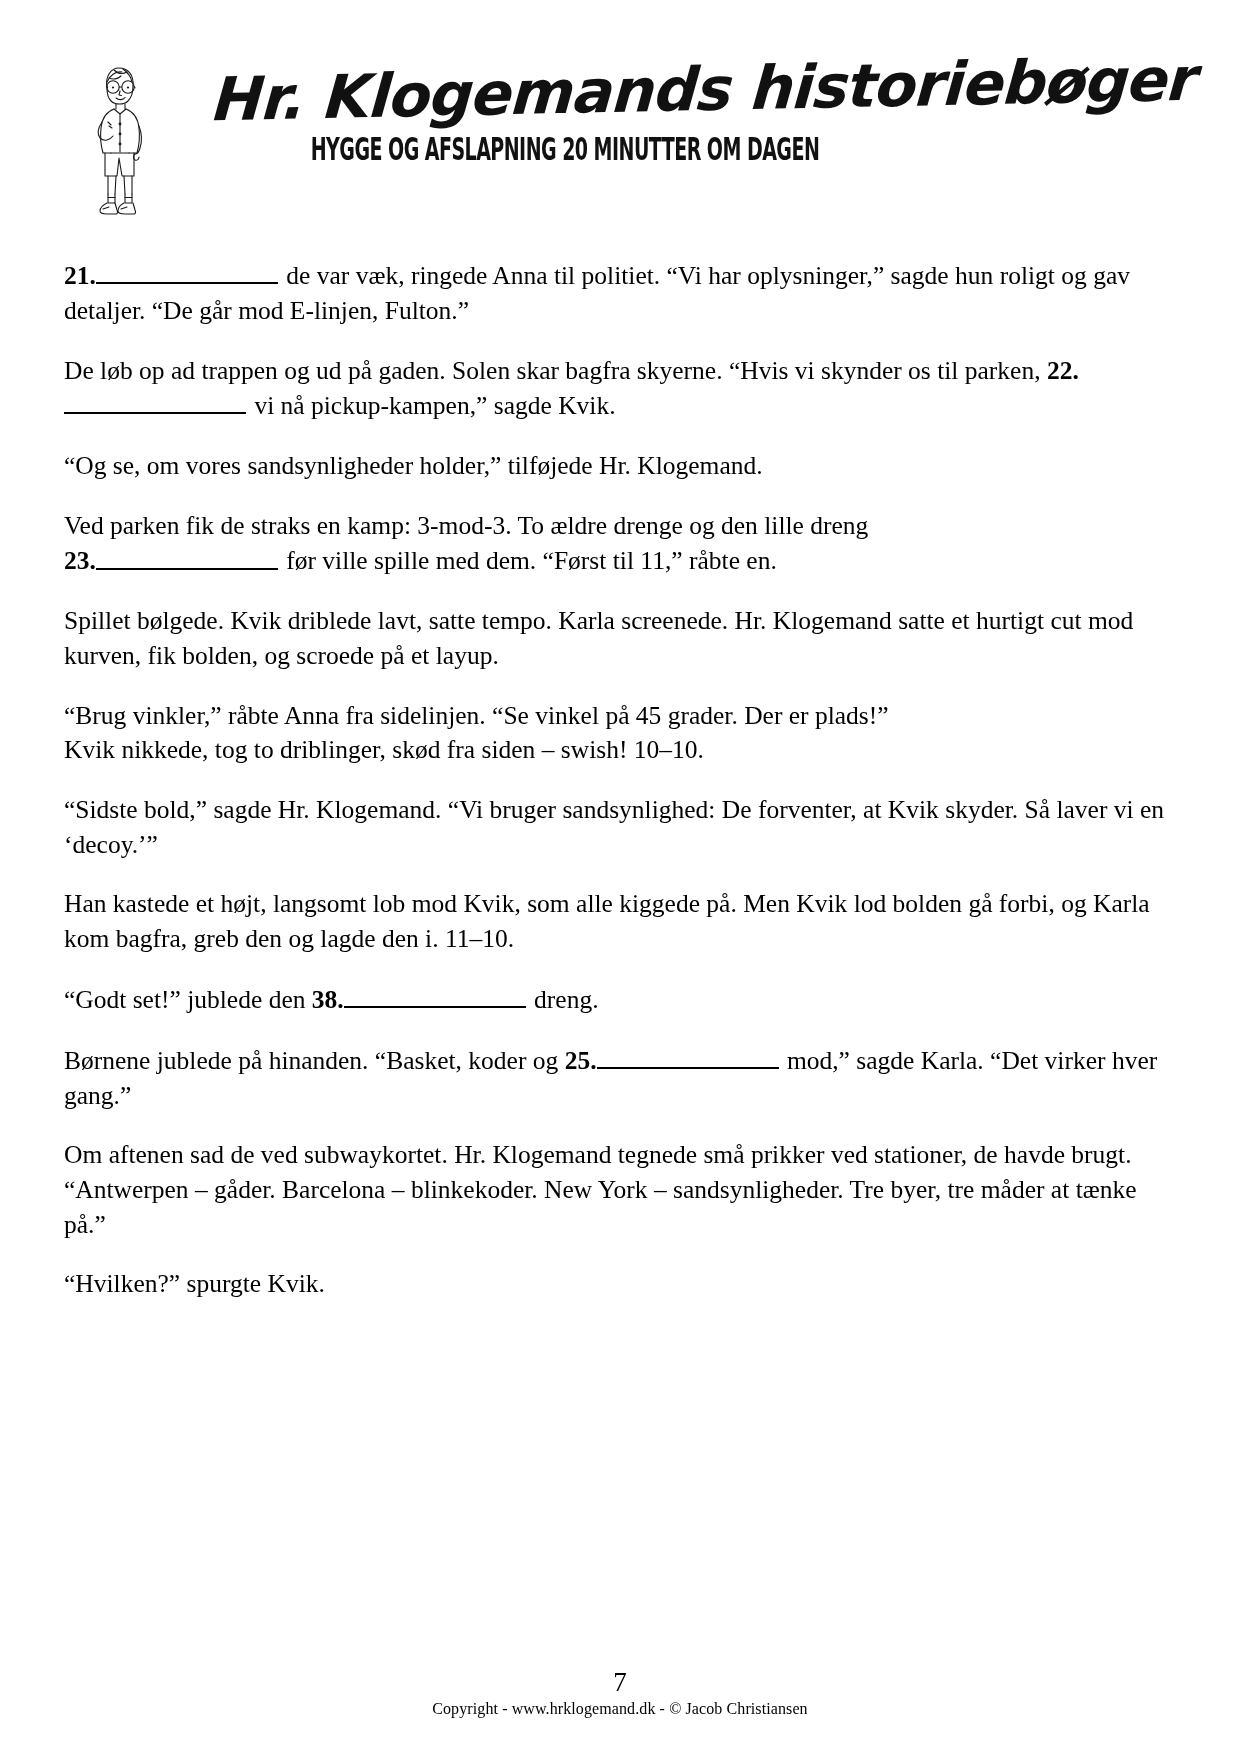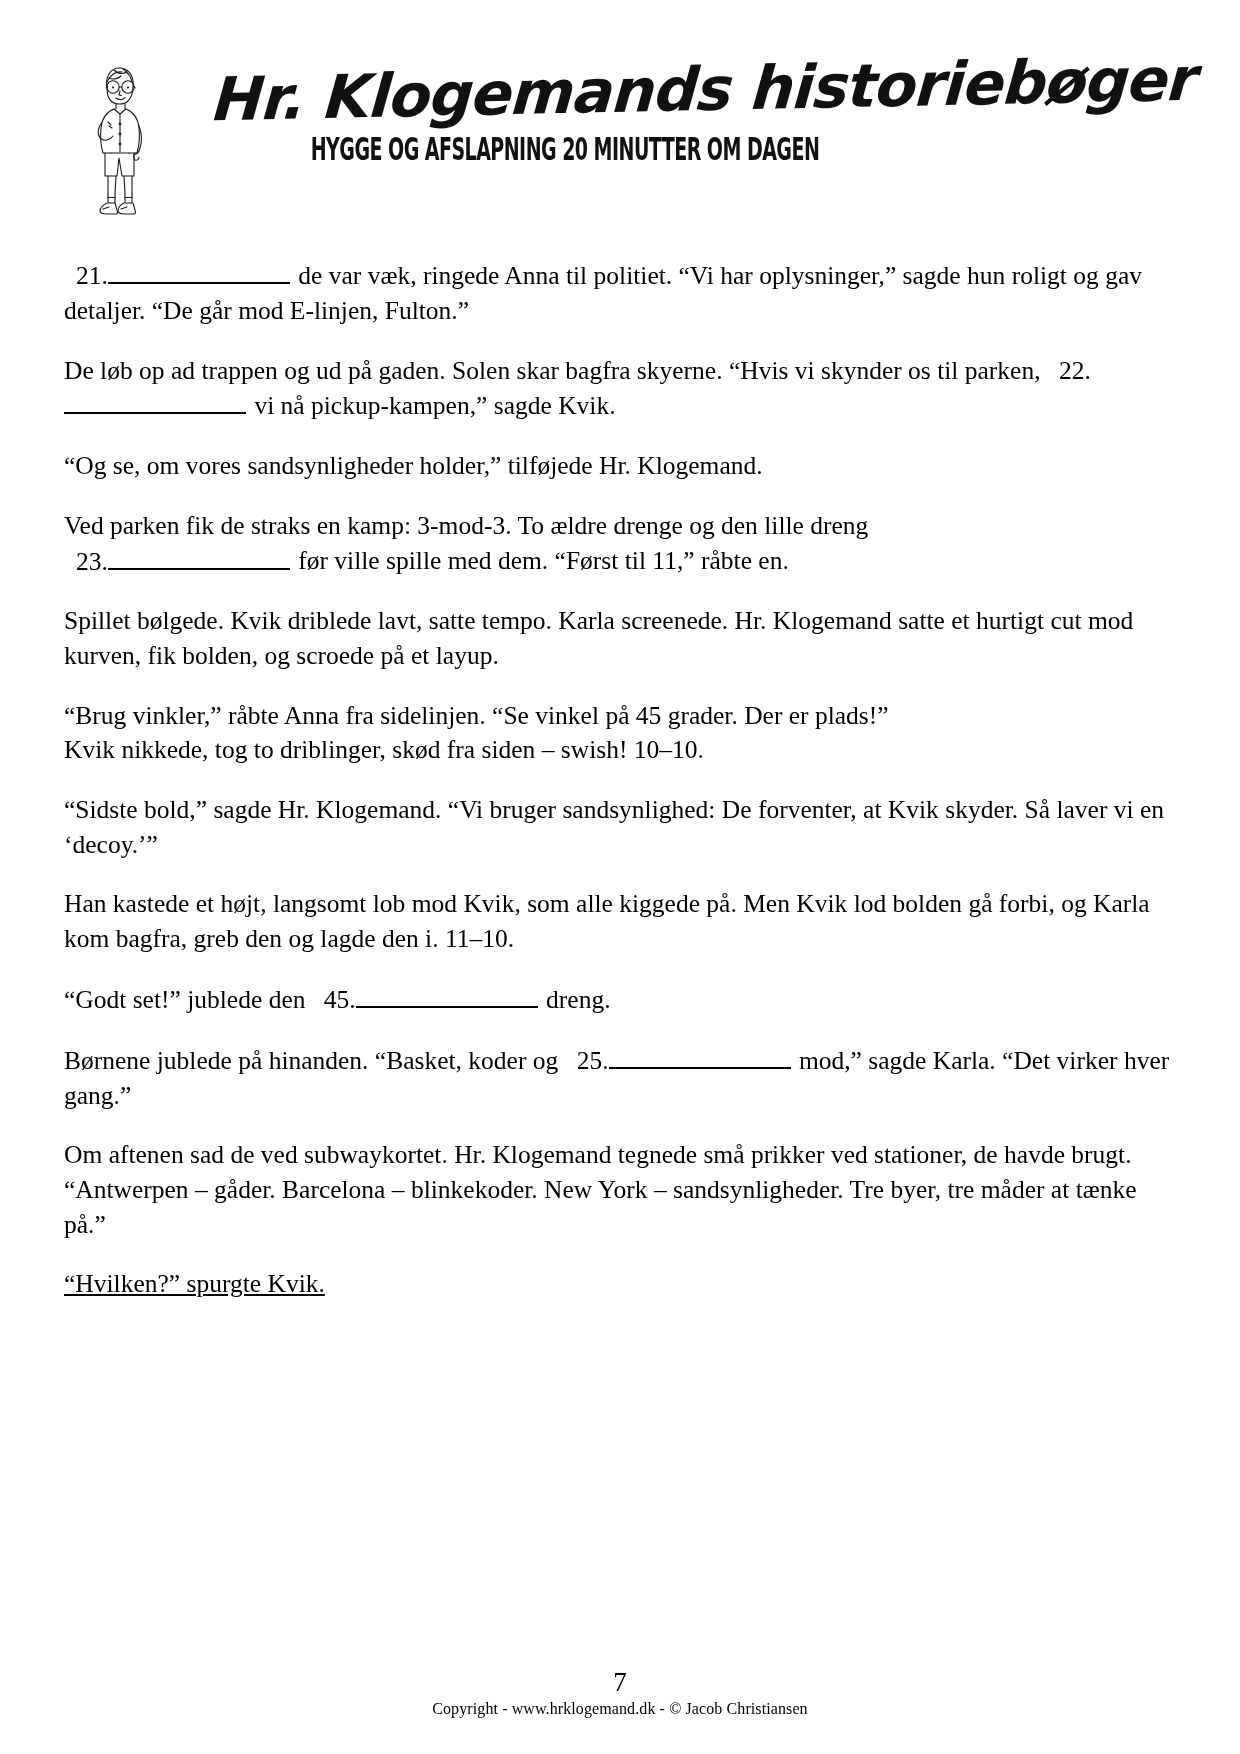--- a/index.html
+++ b/index.html
@@ -75,25 +75,24 @@
     width: 1112px;
   }
   p.para {
     margin: 0 0 25px 0;
     font-size: 25.5px;
     line-height: 1.36;
     text-align: left;
     color: #000000;
     hyphens: manual;
   }
-  p.para:last-child { margin-bottom: 18px; text-decoration: underline; }
+  p.para:last-child { margin-bottom: 18px; }
 
   .qnum {
-    font-weight: normal;
-    margin-left: 12px;
+    font-weight: bold;
   }
   .blank {
     display: inline-block;
     width: 182px;
     border-bottom: 2px solid #000;
     vertical-align: baseline;
     height: 0.95em;
     margin: 0 2px 0 0;
   }
 
@@ -193,21 +192,21 @@
 
   <div class="content">
       <p class="para"><span class="qnum">21.</span><span class="blank"></span><span> de var væk, ringede Anna til politiet. “Vi har oplysninger,” sagde hun roligt og gav detaljer. “De går mod E-linjen, Fulton.”</span></p>
       <p class="para"><span>De løb op ad trappen og ud på gaden. Solen skar bagfra skyerne. “Hvis vi skynder os til parken, </span><span class="qnum">22.</span><span class="blank"></span><span> vi nå pickup-kampen,” sagde Kvik.</span></p>
       <p class="para"><span>“Og se, om vores sandsynligheder holder,” tilføjede Hr. Klogemand.</span></p>
       <p class="para"><span>Ved parken fik de straks en kamp: 3-mod-3. To ældre drenge og den lille dreng</span><br><span class="qnum">23.</span><span class="blank"></span><span> før ville spille med dem. “Først til 11,” råbte en.</span></p>
       <p class="para"><span>Spillet bølgede. Kvik driblede lavt, satte tempo. Karla screenede. Hr. Klogemand satte et hurtigt cut mod kurven, fik bolden, og scroede på et layup.</span></p>
       <p class="para"><span>“Brug vinkler,” råbte Anna fra sidelinjen. “Se vinkel på 45 grader. Der er plads!”</span><br><span>Kvik nikkede, tog to driblinger, skød fra siden – swish! 10–10.</span></p>
       <p class="para"><span>“Sidste bold,” sagde Hr. Klogemand. “Vi bruger sandsynlighed: De forventer, at Kvik skyder. Så laver vi en ‘decoy.’”</span></p>
       <p class="para"><span>Han kastede et højt, langsomt lob mod Kvik, som alle kiggede på. Men Kvik lod bolden gå forbi, og Karla kom bagfra, greb den og lagde den i. 11–10.</span></p>
-      <p class="para"><span>“Godt set!” jublede den </span><span class="qnum">45.</span><span class="blank"></span><span> dreng.</span></p>
+      <p class="para"><span>“Godt set!” jublede den </span><span class="qnum">38.</span><span class="blank"></span><span> dreng.</span></p>
       <p class="para"><span>Børnene jublede på hinanden. “Basket, koder og </span><span class="qnum">25.</span><span class="blank"></span><span> mod,” sagde Karla. “Det virker hver gang.”</span></p>
       <p class="para"><span>Om aftenen sad de ved subwaykortet. Hr. Klogemand tegnede små prikker ved stationer, de havde brugt. “Antwerpen – gåder. Barcelona – blinkekoder. New York – sandsynligheder. Tre byer, tre måder at tænke på.”</span></p>
       <p class="para"><span>“Hvilken?” spurgte Kvik.</span></p>
     </div>
 
   <div class="footer">
     <div class="page-number">7</div>
     <div class="copyright">Copyright - www.hrklogemand.dk - © Jacob Christiansen</div>
   </div>
 

